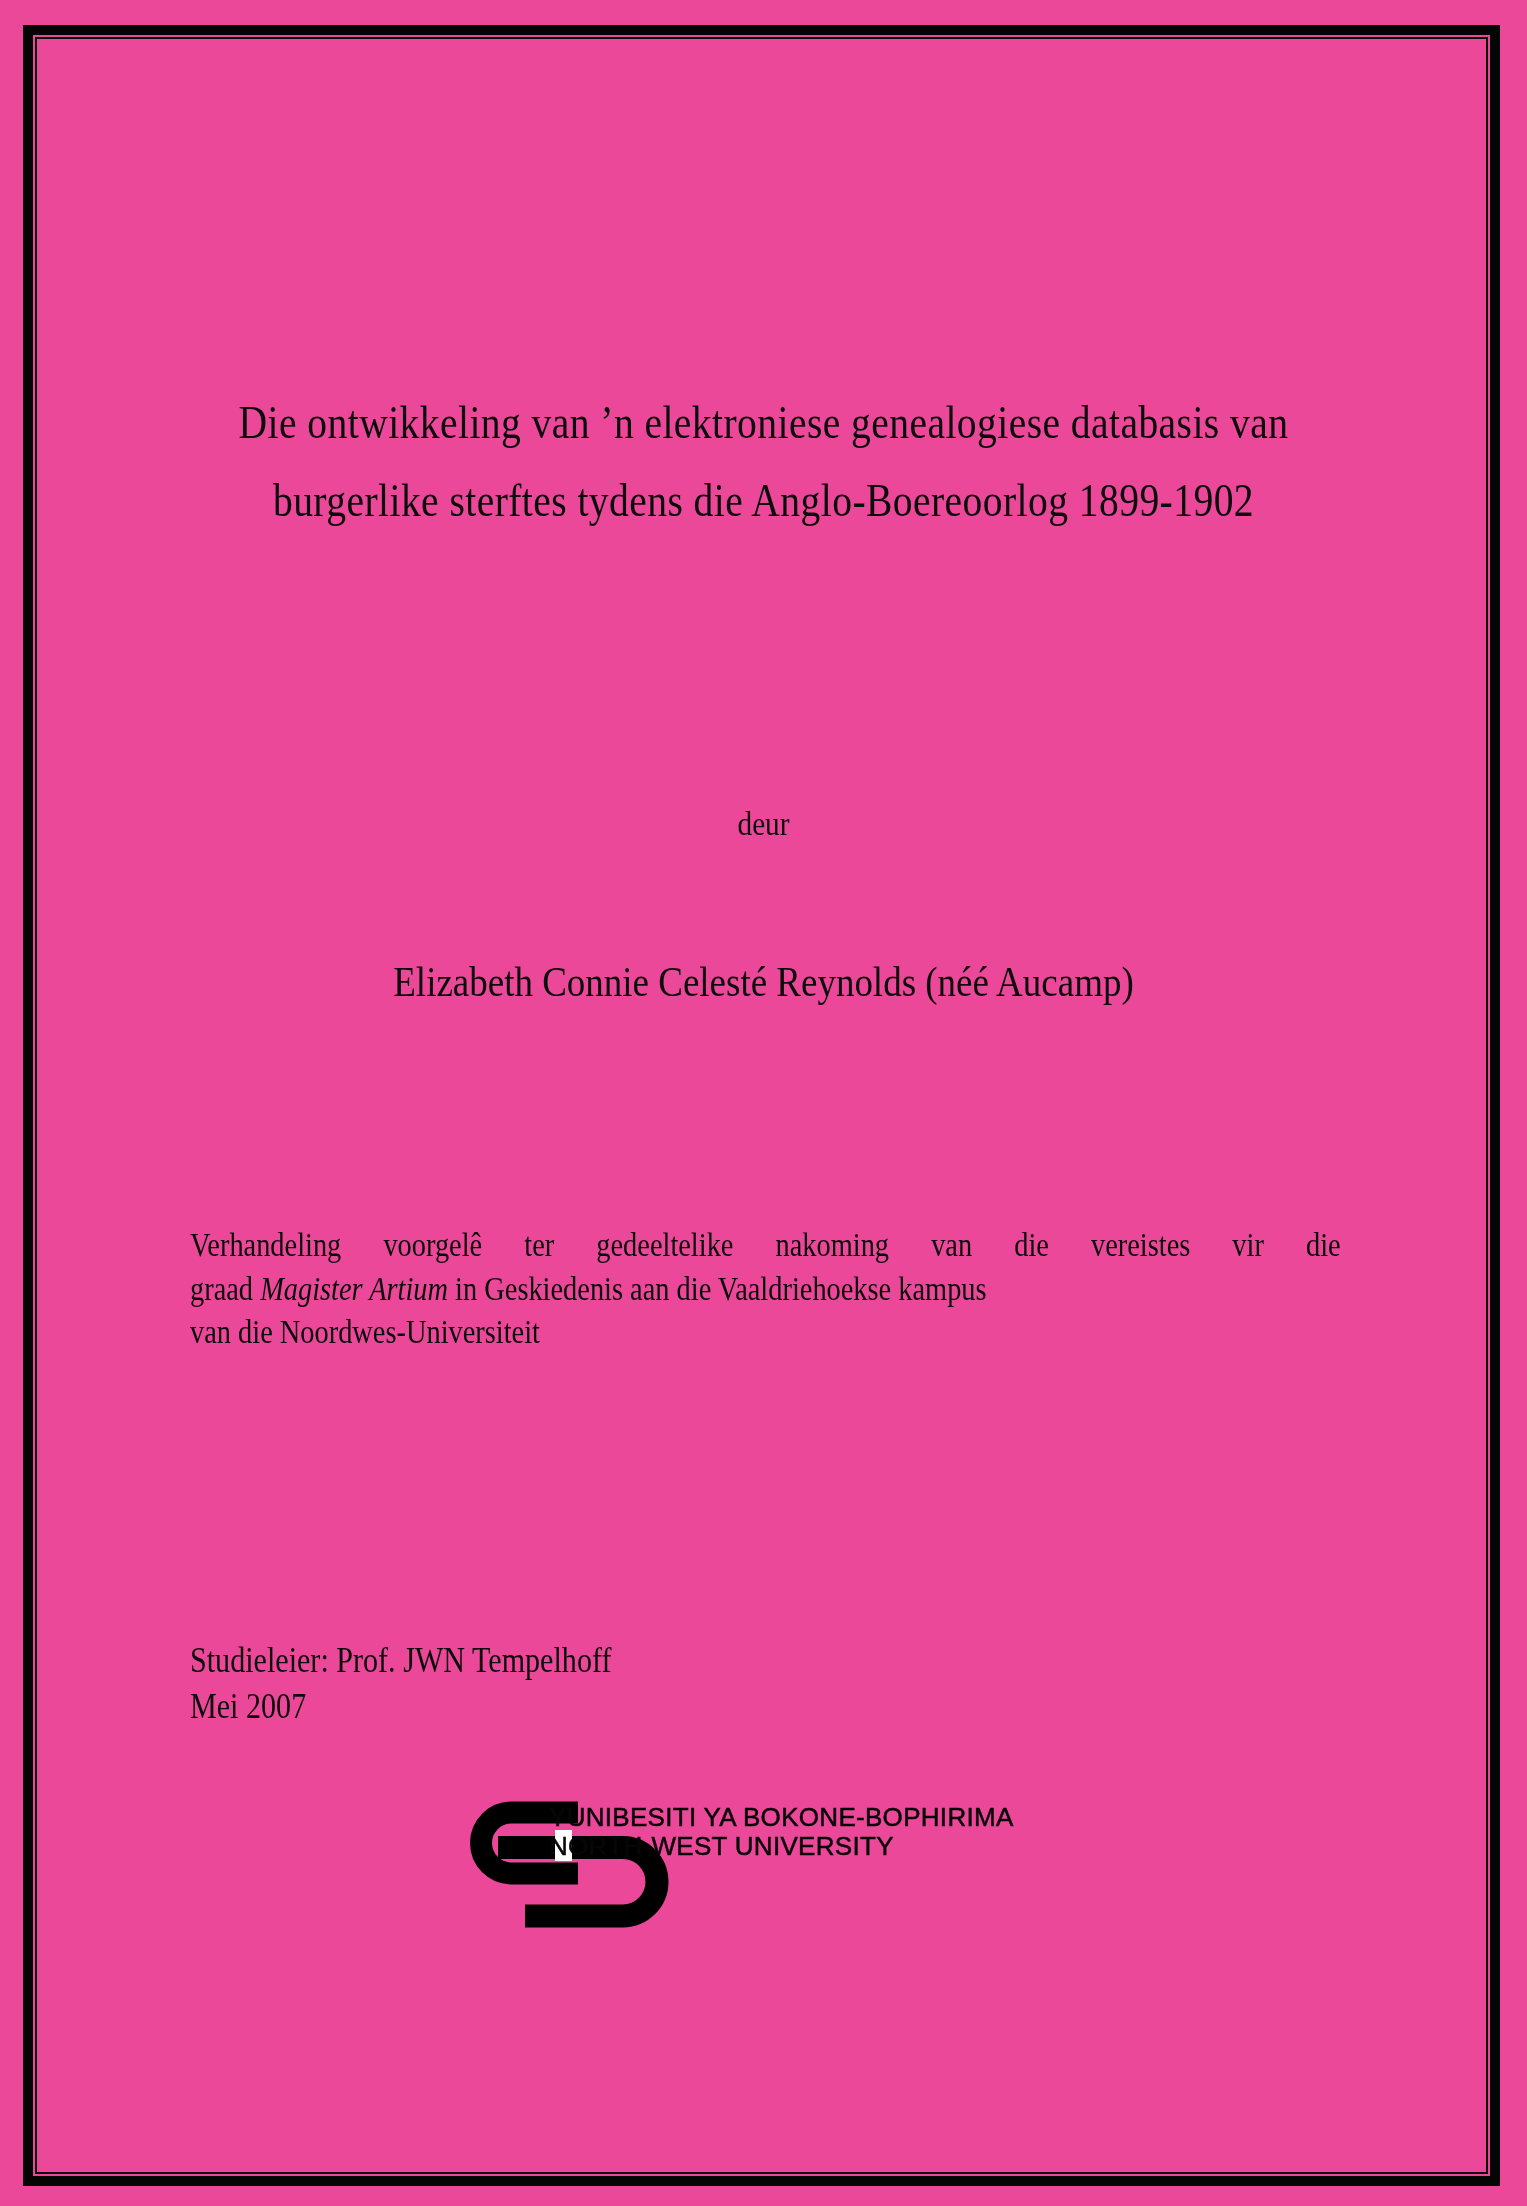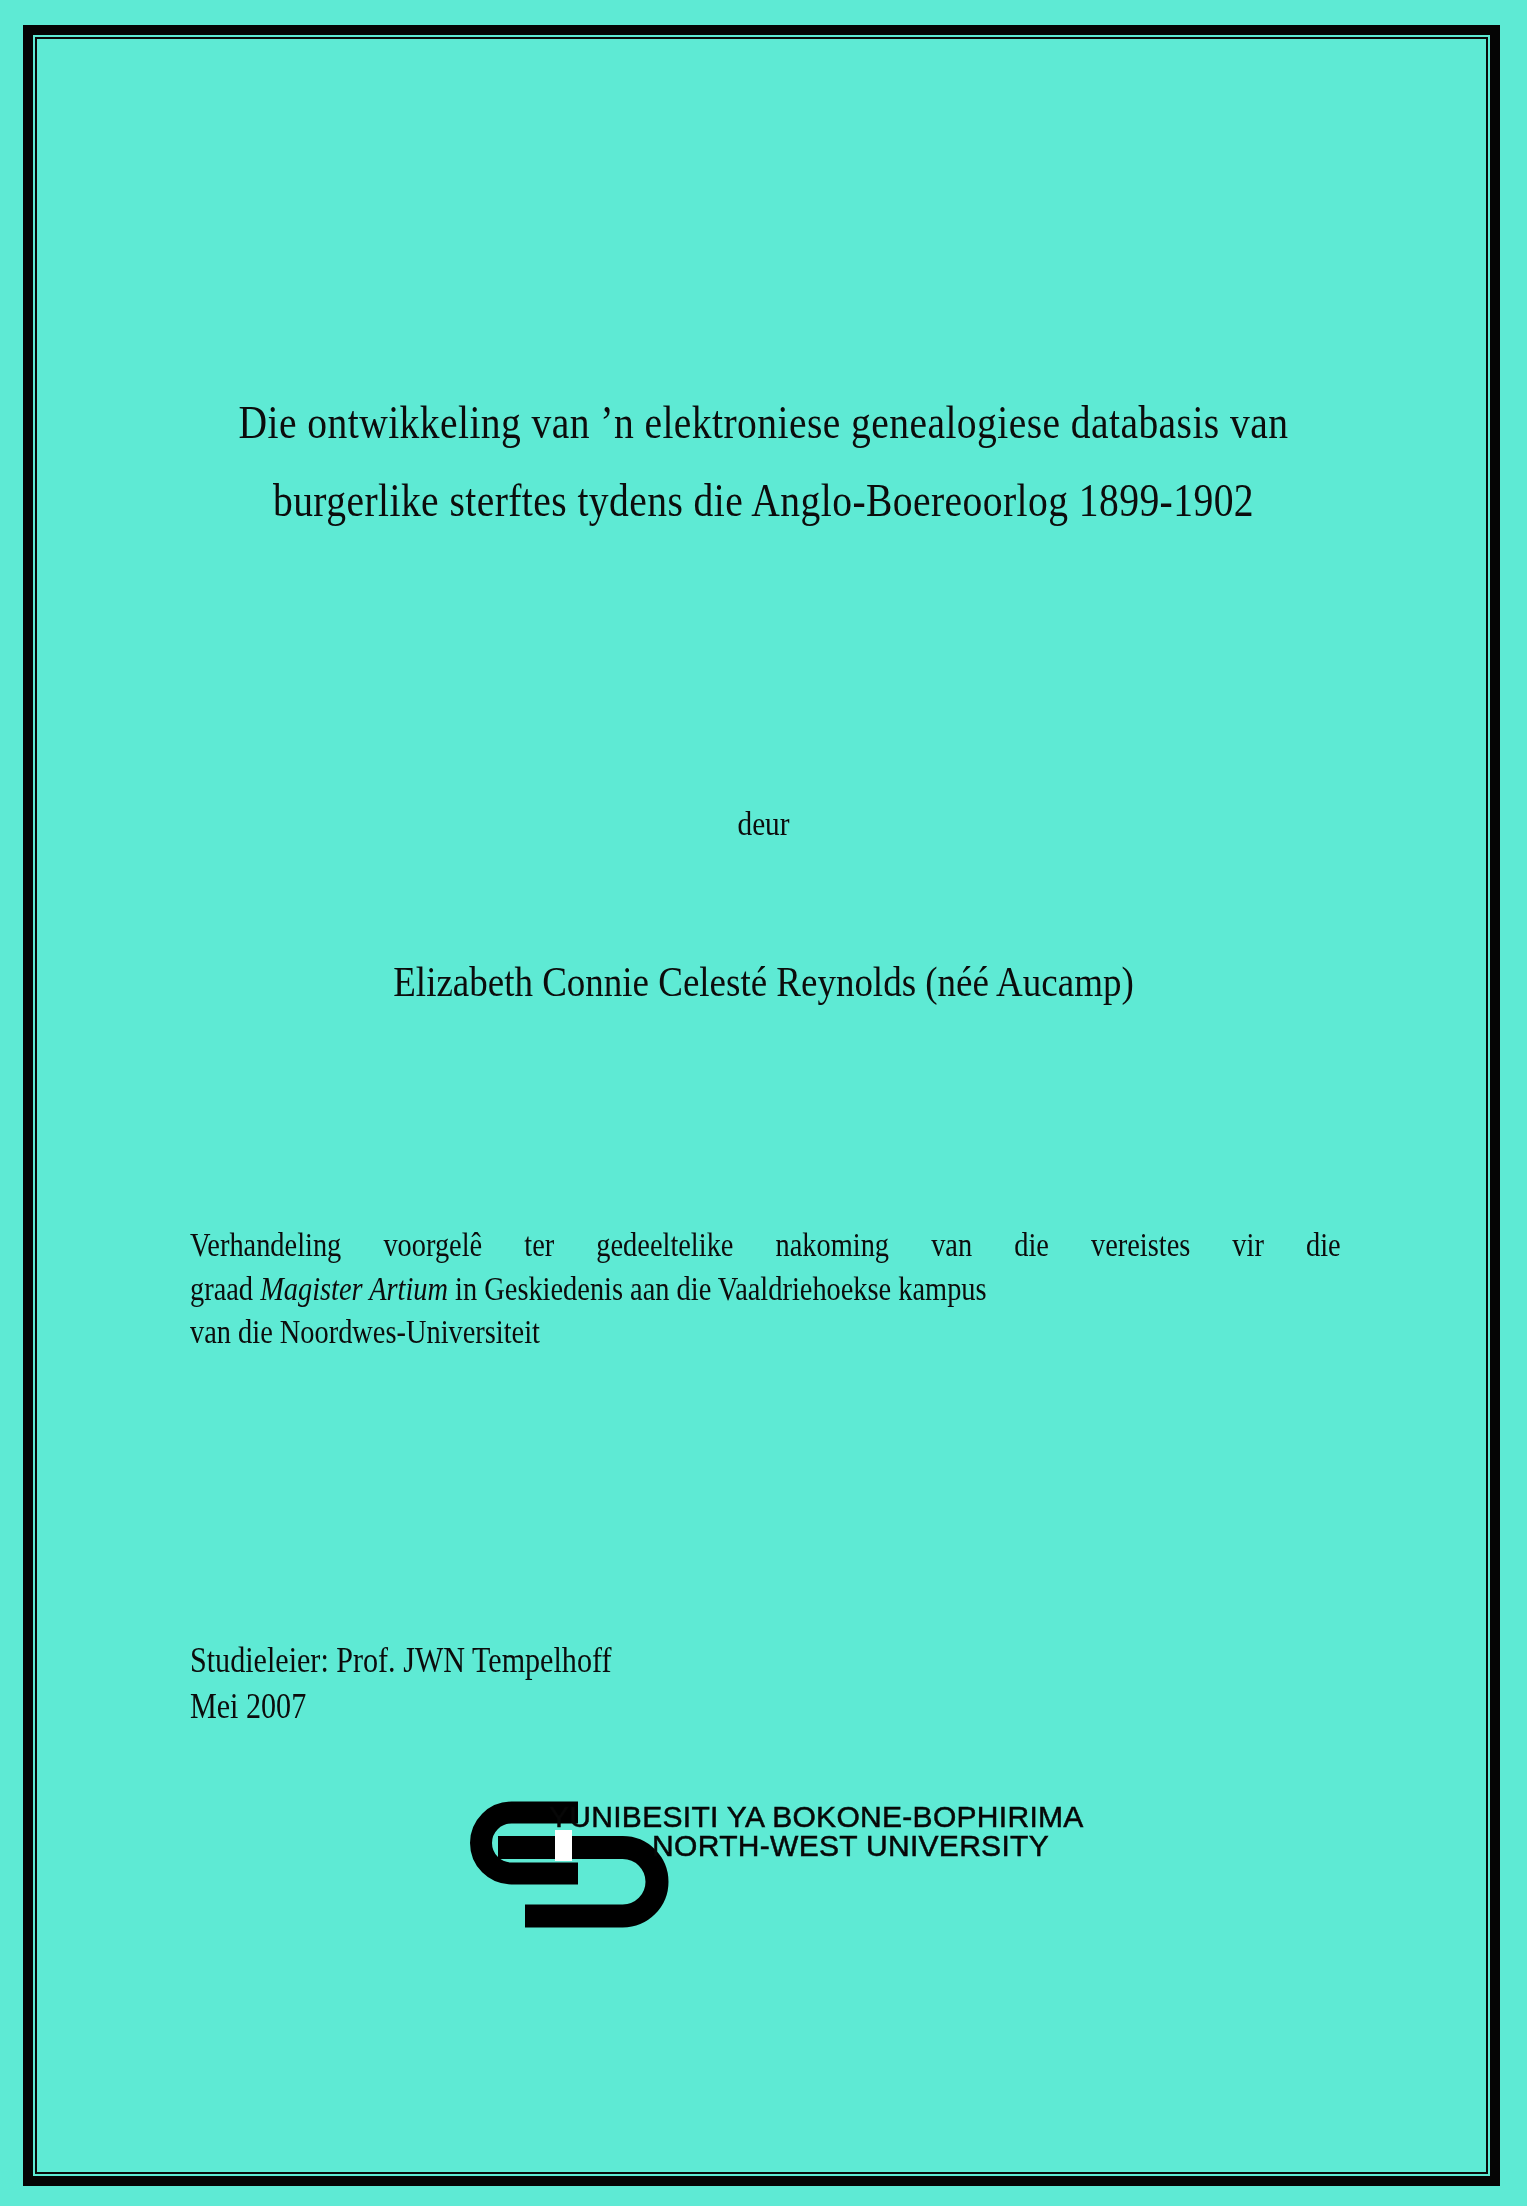--- a/index.html
+++ b/index.html
@@ -4,21 +4,21 @@
 <style>
   html, body {
     margin: 0;
     padding: 0;
     background: #e8e8e8;
   }
   .page {
     position: relative;
     width: 1527px;
     height: 2206px;
-    background: #5eead4;
+    background: #ec4899;
     overflow: hidden;
     font-family: "Liberation Serif", "DejaVu Serif", serif;
     color: #0c0c0c;
   }
   
   .frame {
     position: absolute;
     left: 23px;
     top: 25px;
     width: 1477px;
@@ -99,23 +99,22 @@
     left: 455px;
     top: 1790px;
     width: 220px;
     height: 155px;
   }
   .logo-text {
     position: absolute;
     left: 549px;
     top: 1803px;
     width: 500px;
-    text-align: right;
     font-family: "Liberation Sans", "DejaVu Sans", sans-serif;
-    font-size: 30px;
+    font-size: 26px;
     line-height: 28.6px;
     letter-spacing: 0.3px;
     color: #070707;
     -webkit-text-stroke: 0.5px #070707;
   }
   .logo-text div { white-space: nowrap; }
 </style>
 </head>
 <body>
 

